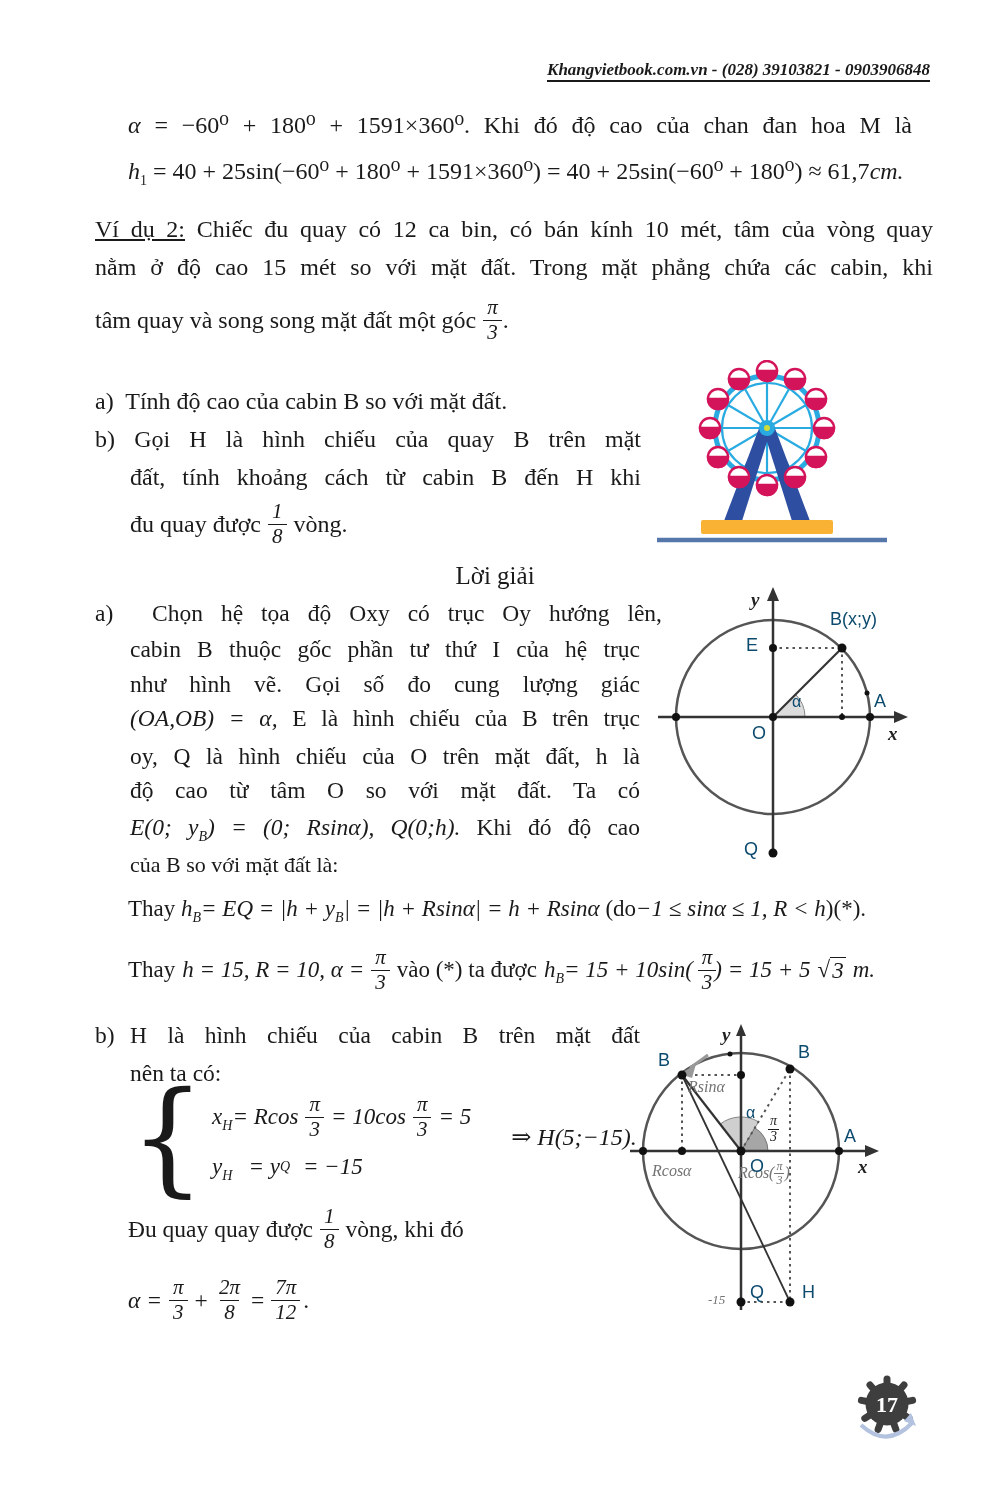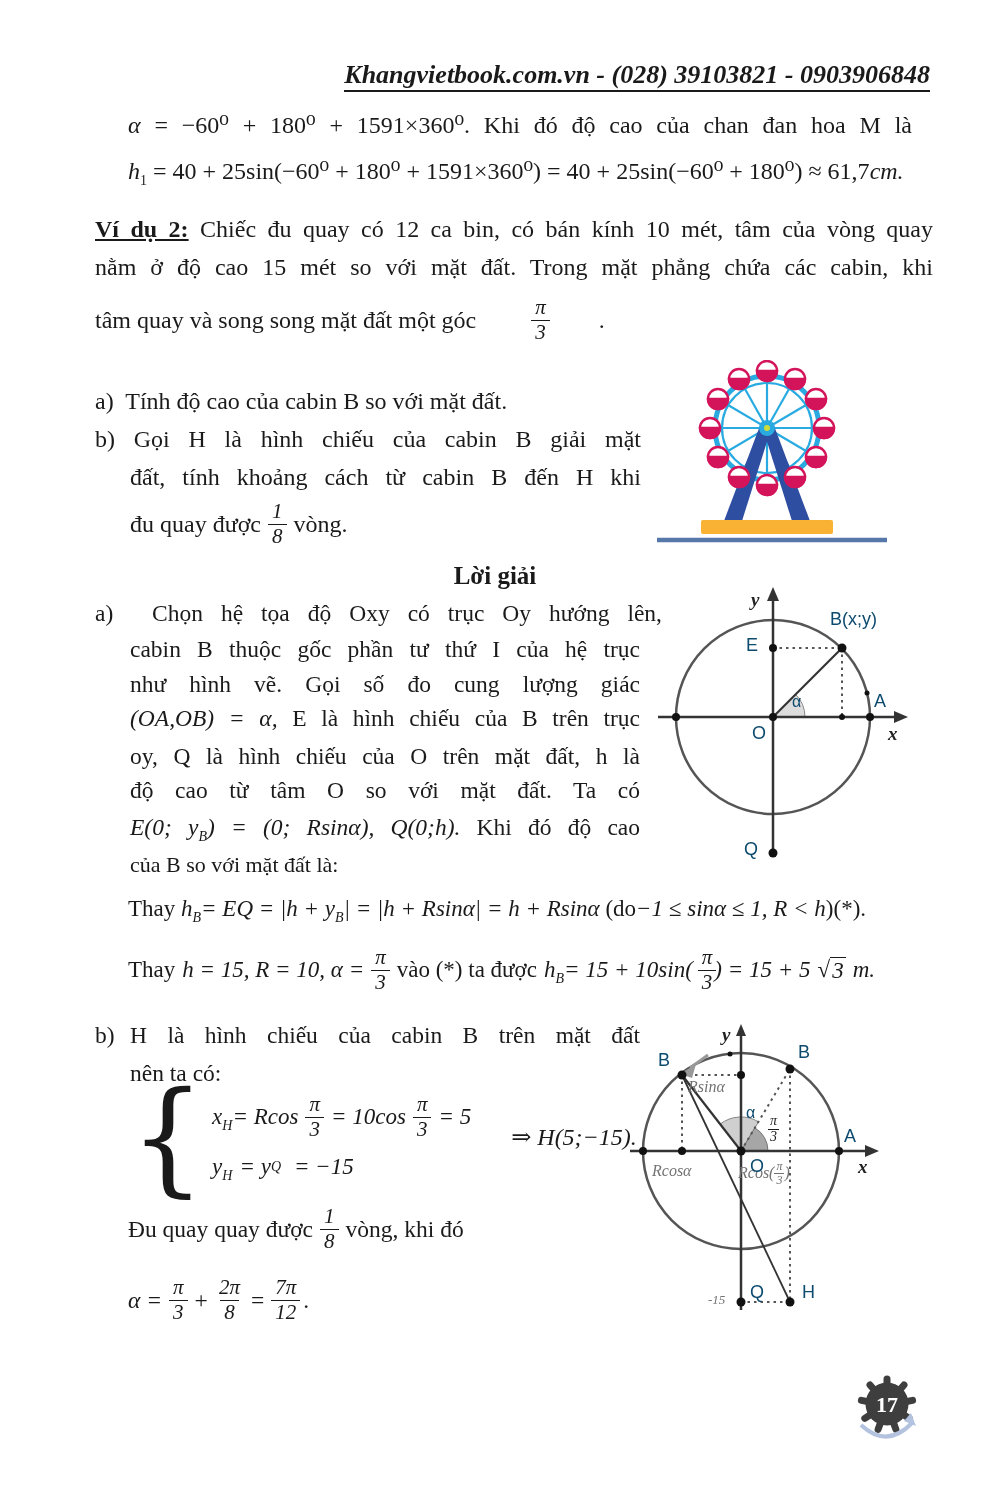--- a/index.html
+++ b/index.html
@@ -1,22 +1,22 @@
 <!DOCTYPE html>
 <html><head>
 <meta charset="utf-8">
 <style>
   html,body{margin:0;padding:0;background:#fff;}
   .page{position:relative;width:1000px;height:1500px;background:#ffffff;overflow:hidden;
         font-family:"Liberation Serif","DejaVu Serif",serif;color:#1a1a1a;}
   .abs{position:absolute;}
   .jl{text-align:justify;text-align-last:justify;}
   .mi{font-style:italic;}
-  .bold{font-weight:bold;}
-  .hdr{font-style:italic;font-weight:bold;font-size:26px;border-bottom:2px solid #1a1a1a;
+  .bold{font-weight:normal;}
+  .hdr{font-style:italic;font-weight:bold;font-size:17px;border-bottom:2px solid #1a1a1a;
        padding-bottom:1px;font-family:"Liberation Serif","DejaVu Serif",serif;}
   .t24{font-size:24px;line-height:34px;}
   .t23{font-size:23px;line-height:32px;}
   sub{font-size:14px;line-height:0;}
   .frac{display:inline-flex;flex-direction:column;align-items:center;vertical-align:middle;
         line-height:1.12;font-size:21px;font-style:italic;}
   .frac .num{padding:0 4px;}
   .frac .den{border-top:1.6px solid currentColor;padding:0 4px;}
   .mrow{display:flex;align-items:center;}
   .mrow>*{margin-right:7px;}
@@ -58,37 +58,37 @@
   </div>
 
   <div class="abs t24" style="left:95px;top:212px;width:838px;">
     <div class="jl" style="height:38px;">
       <span class="bold" style="text-decoration:underline;">Ví dụ 2:</span>
       <span>Chiếc đu quay có 12 ca bin, có bán kính 10 mét, tâm của vòng quay</span>
     </div>
     <div class="jl" style="height:38px;">
       <span>nằm ở độ cao 15 mét so với mặt đất. Trong mặt phẳng chứa các cabin, khi</span>
     </div>
-    <div class="mrow" style="height:64px;gap:48px;">
+    <div class="mrow" style="height:64px;">
       <span>tâm quay và song song mặt đất một góc</span>
       <span class="frac">
           <span class="num">π</span>
           <span class="den">3</span>
         </span>
       <span style="margin-left:-6px;">.</span>
     </div>
   </div>
 
   <div class="abs t24" style="left:95px;top:384px;width:546px;">
     <span>a)</span>&nbsp;
     <span>Tính độ cao của cabin B so với mặt đất.</span>
   </div>
   <div class="abs t24 jl" style="left:95px;top:422px;width:546px;height:38px;">
     <span>b)</span>
-    <span>Gọi H là hình chiếu của cabin B giải mặt</span>
+    <span>Gọi H là hình chiếu của quay B trên mặt</span>
   </div>
   <div class="abs t24 jl" style="left:130px;top:460px;width:511px;height:38px;">
     <span>đất, tính khoảng cách từ cabin B đến H khi</span>
   </div>
   <div class="abs t24 mrow" style="left:130px;top:492px;height:64px;">
     <span>đu quay được</span>
     <span class="frac">
         <span class="num">1</span>
         <span class="den">8</span>
       </span>
@@ -231,21 +231,21 @@
             <span class="den">3</span>
           </span>
         <span class="mi">= 10cos</span>
         <span class="frac">
             <span class="num">π</span>
             <span class="den">3</span>
           </span>
         <span class="mi">= 5</span>
       </div>
       <div class="mrow" style="height:40px;font-size:23px;">
-        <span style="margin-right:7px;"><span class="mi">y</span><sub class="mi">H</sub></span>
+        <span style="margin-right:16px;"><span class="mi">y</span><sub class="mi">H</sub></span>
         <span style="margin-right:0;" class="mi">= y</span>
           <sub class="mi">Q</sub>
         <span class="mi" style="margin-left:6px;">= −15</span>
       </div>
     </div>
     <span class="mi" style="margin-left:26px;font-size:24px;">⇒ H(5;−15).</span>
   </div>
 
   <div class="abs mrow" style="left:128px;top:1196px;height:66px;font-size:23.5px;">
     <span>Đu quay quay được</span>

